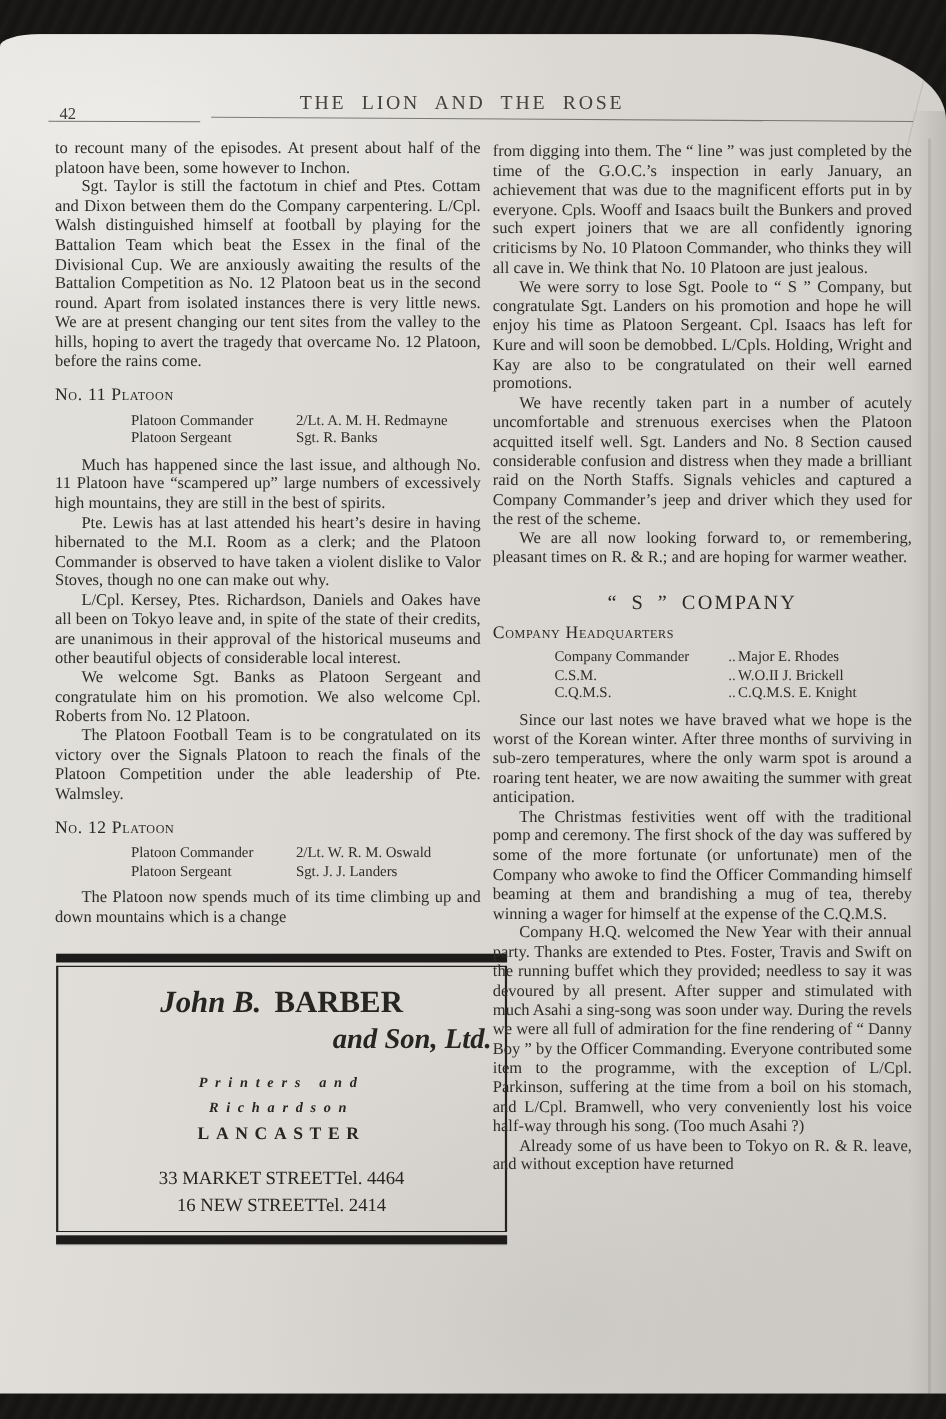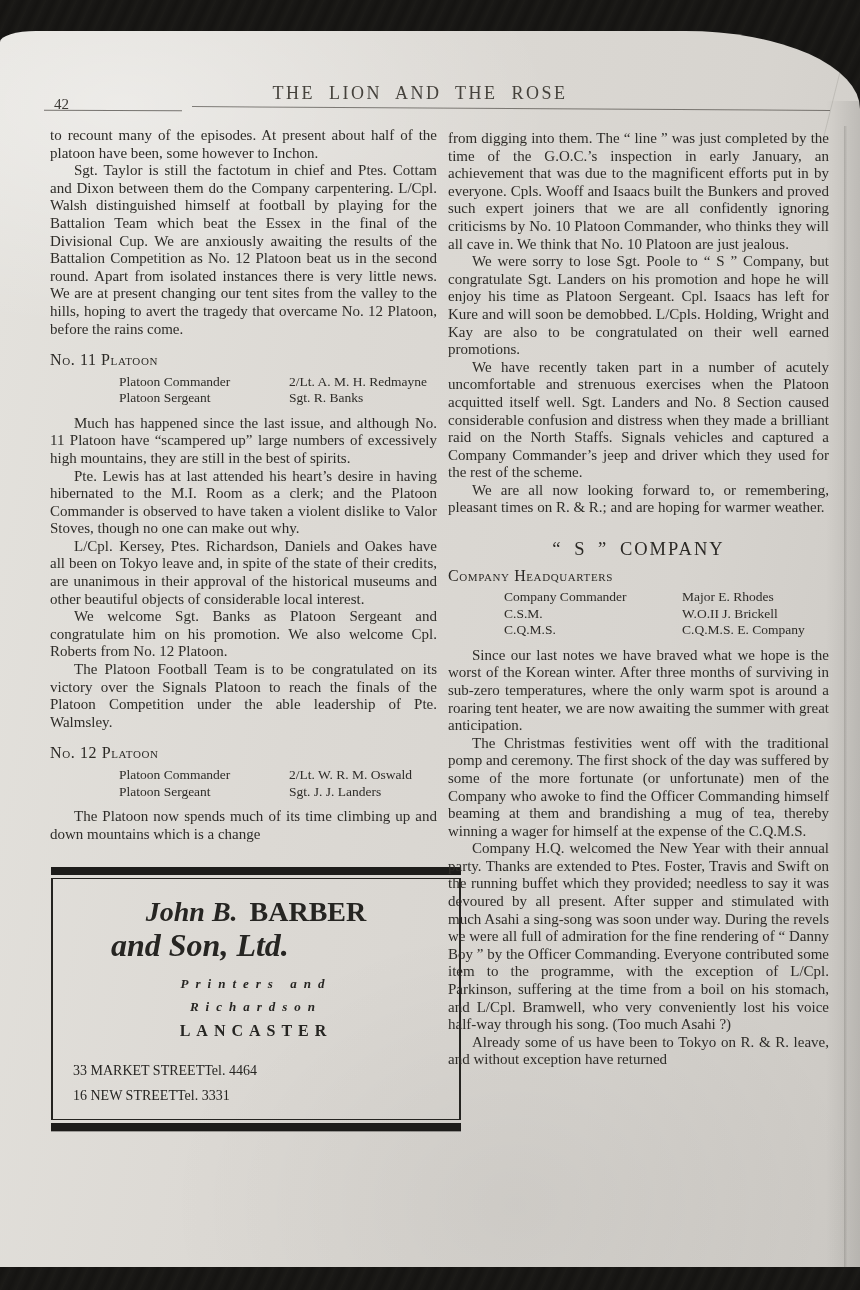--- a/index.html
+++ b/index.html
@@ -33,37 +33,37 @@
   .sec{margin:13px 0 5px 0;font-size:16px;font-weight:normal;font-variant:small-caps;
     letter-spacing:0.6px;color:#2b2925;}
   .sec-center{margin:24px 0 8px 0;text-align:center;font-size:18.5px;font-weight:normal;
     letter-spacing:2px;word-spacing:5px;color:#2b2925;}
   .roster{margin:2px 0 8px 0;font-size:13.5px;line-height:16.5px;}
   .roster-left{padding-left:37px;}
   .roster-right{padding-left:24px;}
   .roster-row{display:flex;}
   .r-label{flex:0 0 150px;margin-left:32px;}
   .r-leader{flex:1 1 auto;word-spacing:26px;white-space:nowrap;overflow:hidden;color:#3a3833;}
-  .r-value{flex:0 0 175px;margin-left:20px;}
+  .r-value{flex:0 0 175px;}
   .roster-right .r-label{flex-basis:158px;}
   .roster-right .r-value{flex-basis:158px;}
 
   .ad{margin:24px 0 0 1px;width:410px;}
   .ad-bar{height:8px;background:#1d1c1a;}
   .ad-bar-top{margin-bottom:3px;}
   .ad-bar-bot{margin-top:3px;box-shadow:0 1px 0 rgba(0,0,0,0.3);}
   .ad-body{border:2px solid #242320;border-top-width:1px;border-bottom-width:1px;
     padding:16px 12px 12px 12px;color:#262522;}
   .ad-line1{text-align:center;font-size:28px;line-height:33px;font-weight:bold;}
   .ad-line1 .it{font-style:italic;margin-right:12px;}
-  .ad-line2{text-align:left;font-size:32px;line-height:34px;font-weight:bold;font-style:italic;text-indent:46px;}
+  .ad-line2{text-align:right;font-size:26px;line-height:34px;font-weight:bold;font-style:italic;text-indent:46px;}
   .ad-tag{text-align:center;font-size:13px;line-height:23px;font-weight:bold;font-style:italic;
     letter-spacing:7px;margin-top:10px;}
   .ad-city{text-align:center;font-size:16px;line-height:25px;font-weight:bold;letter-spacing:6px;}
-  .ad-addr{display:flex;justify-content:flex-start;font-size:14px;line-height:23px;
+  .ad-addr{display:flex;justify-content:center;font-size:17px;line-height:23px;
     padding:0 8px;margin-top:2px;}
   .ad-addrs{margin-top:16px;}
 </style>
 </head>
 <body>
 
 <div id="canvas">
   <div class="paper">
     <div class="edge-shade"></div>
     <div class="fold-line"></div>
@@ -123,21 +123,21 @@
         <div class="ad-tag">Printers and</div>
         <div class="ad-tag" style="margin-top:0;">Richardson</div>
         <div class="ad-city">LANCASTER</div>
         <div class="ad-addrs">
           <div class="ad-addr">
             <span>33 MARKET STREET</span>
             <span>Tel. 4464</span>
           </div>
           <div class="ad-addr">
             <span>16 NEW STREET</span>
-            <span>Tel. 3331</span>
+            <span>Tel. 2414</span>
           </div>
         </div>
       </div>
       <div class="ad-bar ad-bar-bot"></div>
     </div>
   </div>
 
   <div class="col col-right">
     <p class="para noindent">from digging into them.  The “ line ” was just completed by the time of the G.O.C.’s inspection in early January, an achievement that was due to the magnificent efforts put in by everyone.  Cpls. Wooff and Isaacs built the Bunkers and proved such expert joiners that we are all confidently ignoring criticisms by No. 10 Platoon Commander, who thinks they will all cave in.  We think that No. 10 Platoon are just jealous.</p>
     <p class="para">We were sorry to lose Sgt. Poole to “ S ” Company, but congratulate Sgt. Landers on his promotion and hope he will enjoy his time as Platoon Sergeant.  Cpl. Isaacs has left for Kure and will soon be demobbed.  L/Cpls. Holding, Wright and Kay are also to be congratulated on their well earned promotions.</p>
@@ -153,21 +153,21 @@
         <span class="r-value">Major E. Rhodes</span>
       </div>
       <div class="roster-row">
         <span class="r-label">C.S.M.</span>
         <span class="r-leader">.. .. .. ..</span>
         <span class="r-value">W.O.II J. Brickell</span>
       </div>
       <div class="roster-row">
         <span class="r-label">C.Q.M.S.</span>
         <span class="r-leader">.. .. .. ..</span>
-        <span class="r-value">C.Q.M.S. E. Company</span>
+        <span class="r-value">C.Q.M.S. E. Knight</span>
       </div>
     </div>
     <p class="para">Since our last notes we have braved what we hope is the worst of the Korean winter.  After three months of surviving in sub-zero temperatures, where the only warm spot is around a roaring tent heater, we are now awaiting the summer with great anticipation.</p>
     <p class="para">The Christmas festivities went off with the traditional pomp and ceremony.  The first shock of the day was suffered by some of the more fortunate (or unfortunate) men of the Company who awoke to find the Officer Commanding himself beaming at them and brandishing a mug of tea, thereby winning a wager for himself at the expense of the C.Q.M.S.</p>
     <p class="para">Company H.Q. welcomed the New Year with their annual party.  Thanks are extended to Ptes. Foster, Travis and Swift on the running buffet which they provided;  needless to say it was devoured by all present.  After supper and stimulated with much Asahi a sing-song was soon under way.  During the revels we were all full of admiration for the fine rendering of “ Danny Boy ” by the Officer Commanding.  Everyone contributed some item to the programme, with the exception of L/Cpl. Parkinson, suffering at the time from a boil on his stomach, and L/Cpl. Bramwell, who very conveniently lost his voice half-way through his song.  (Too much Asahi ?)</p>
     <p class="para">Already some of us have been to Tokyo on R. &amp; R. leave, and without exception have returned</p>
   </div>
 </div>
 
 </body></html>

